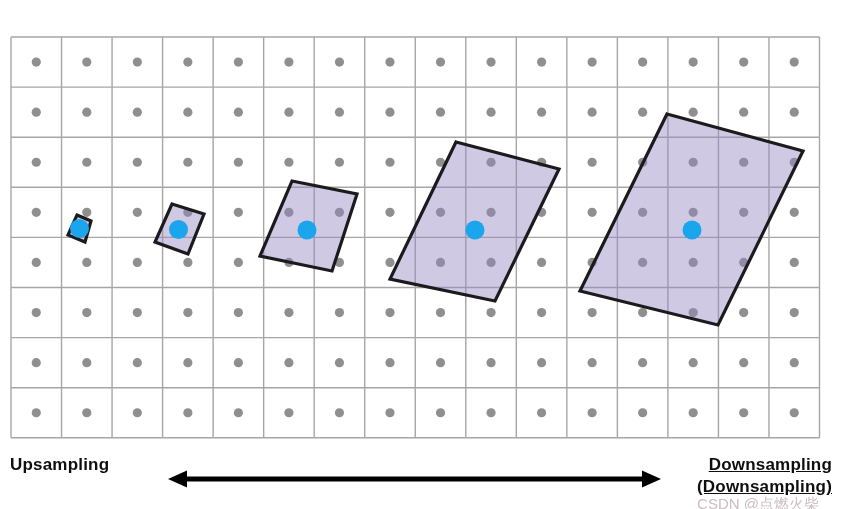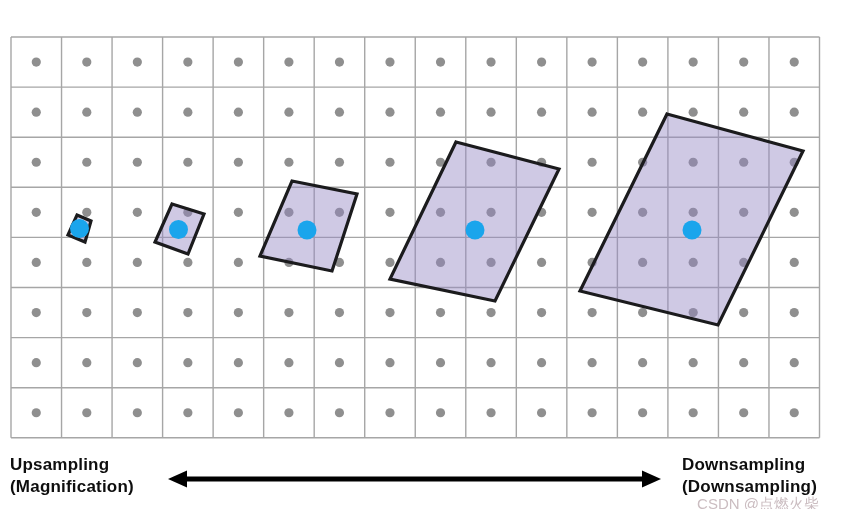--- a/index.html
+++ b/index.html
@@ -13,21 +13,21 @@
   .caption{
     position:absolute;
     font-weight:bold;
     font-size:17px;
     line-height:22px;
     color:#0e0e0e;
     letter-spacing:0.2px;
     white-space:nowrap;
   }
   #caption-left{left:10px;top:438px;text-align:left;}
-  #caption-right{left:682px;top:438px;width:150px;text-align:left;}
+  #caption-right{left:682px;top:438px;width:150px;text-align:right;text-decoration:underline;}
   #watermark{
     position:absolute;left:682px;top:479px;width:152px;
     text-align:center;font-size:15px;line-height:17px;
     color:#cbbdc1;white-space:nowrap;
   }
 </style>
 </head>
 <body>
 
 <div id="stage">
@@ -196,21 +196,20 @@
       <circle cx="307" cy="214" r="9.5" fill="#1aa5ec"></circle>
       <circle cx="475" cy="214" r="9.5" fill="#1aa5ec"></circle>
       <circle cx="692" cy="214" r="9.5" fill="#1aa5ec"></circle>
       <line x1="184" y1="463" x2="645" y2="463" stroke="#000000" stroke-width="5"></line>
       <polygon points="168,463 187,454.5 187,471.5" fill="#000000"></polygon>
       <polygon points="661,463 642,454.5 642,471.5" fill="#000000"></polygon>
     </svg>
 
   <div class="caption" id="caption-left">
     <div>Upsampling</div>
-    <div>(Magnification)</div>
   </div>
 
   <div class="caption" id="caption-right">
     <div>Downsampling</div>
     <div>(Downsampling)</div>
   </div>
 
   <div id="watermark">CSDN @点燃火柴</div>
 </div>
 

